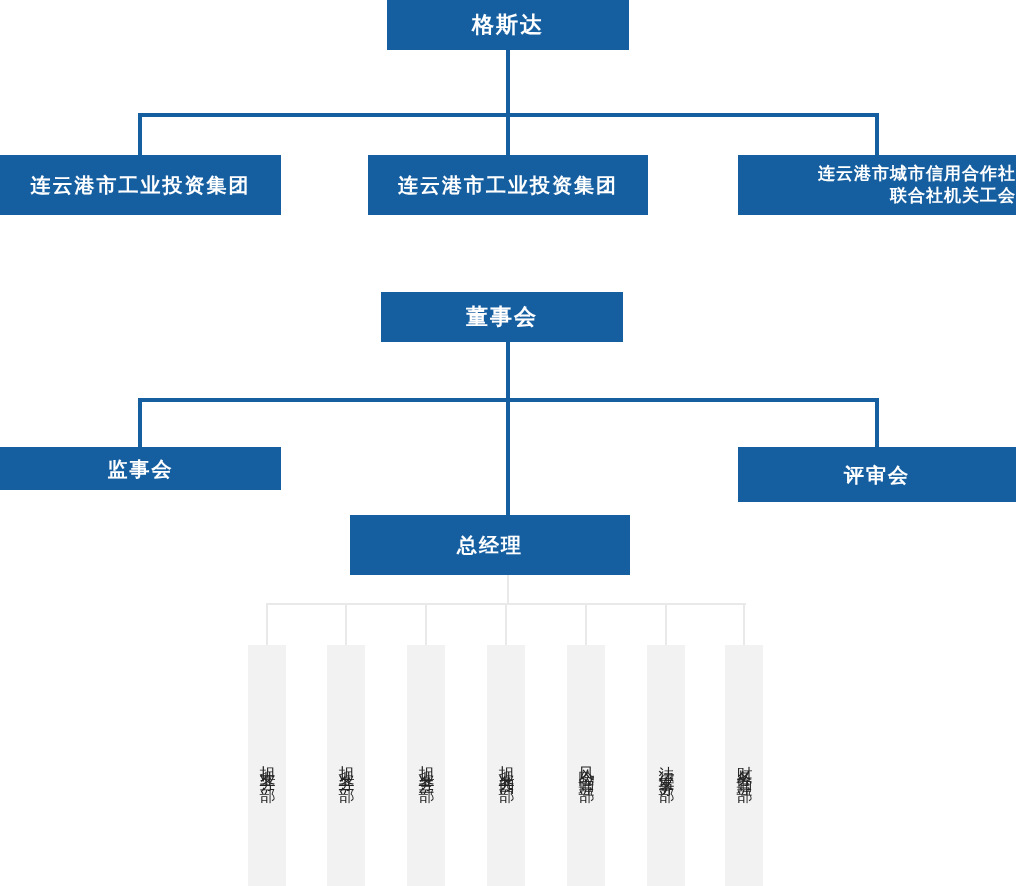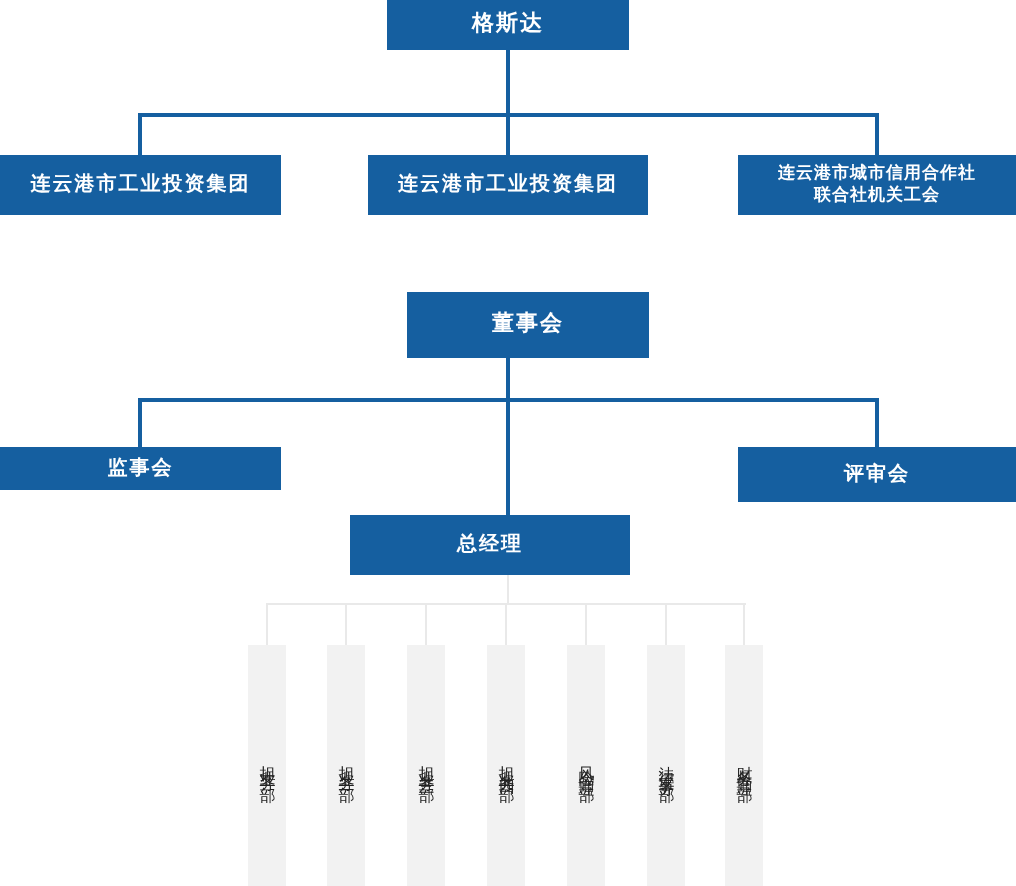--- a/index.html
+++ b/index.html
@@ -22,25 +22,24 @@
     position:absolute;
     background:var(--primary);
     color:var(--text-on-primary);
     display:flex;flex-direction:column;align-items:center;justify-content:center;
     font-weight:bold;
     text-align:center;
     letter-spacing:2px;
     line-height:1.3;
     overflow:hidden;
     white-space:nowrap;
-    font-family:Liberation Mono, monospace;
   }
   .node.root, .node.board{font-size:22px;}
   .node.lvl{font-size:20px;text-align:center;}
-  .node.small{font-size:17px;letter-spacing:1px;}
+  .node.small{font-size:17px;letter-spacing:1px;align-items:flex-end;}
   .cb{position:absolute;background:var(--primary);}
   .cg{position:absolute;background:var(--connector-gray);}
   .dept{
     position:absolute;
     background:var(--dept-bg);
     color:var(--dept-text);
     width:38px;top:645px;height:241px;
     display:flex;align-items:center;justify-content:center;
     font-size:16px;
     writing-mode:vertical-rl;
@@ -79,21 +78,21 @@
 
   <div class="node lvl" style="left:0;top:155px;width:281px;height:60px">连云港市工业投资集团</div>
 
   <div class="node lvl" style="left:368px;top:155px;width:280px;height:60px">连云港市工业投资集团</div>
 
   <div class="node small" style="left:738px;top:155px;width:278px;height:60px">
     <span>连云港市城市信用合作社</span>
     <span>联合社机关工会</span>
   </div>
 
-  <div class="node board" style="left:407px;top:292px;width:242px;height:66px">董事会</div>
+  <div class="node board" style="left:381px;top:292px;width:242px;height:50px">董事会</div>
 
   <div class="node lvl" style="left:0;top:447px;width:281px;height:43px">监事会</div>
 
   <div class="node lvl" style="left:738px;top:447px;width:278px;height:55px">评审会</div>
 
   <div class="node lvl" style="left:350px;top:515px;width:280px;height:60px">总经理</div>
 
   <div class="dept" style="left:248px">担业务一部</div>
   <div class="dept" style="left:327px">担业务二部</div>
   <div class="dept" style="left:407px">担业务三部</div>

